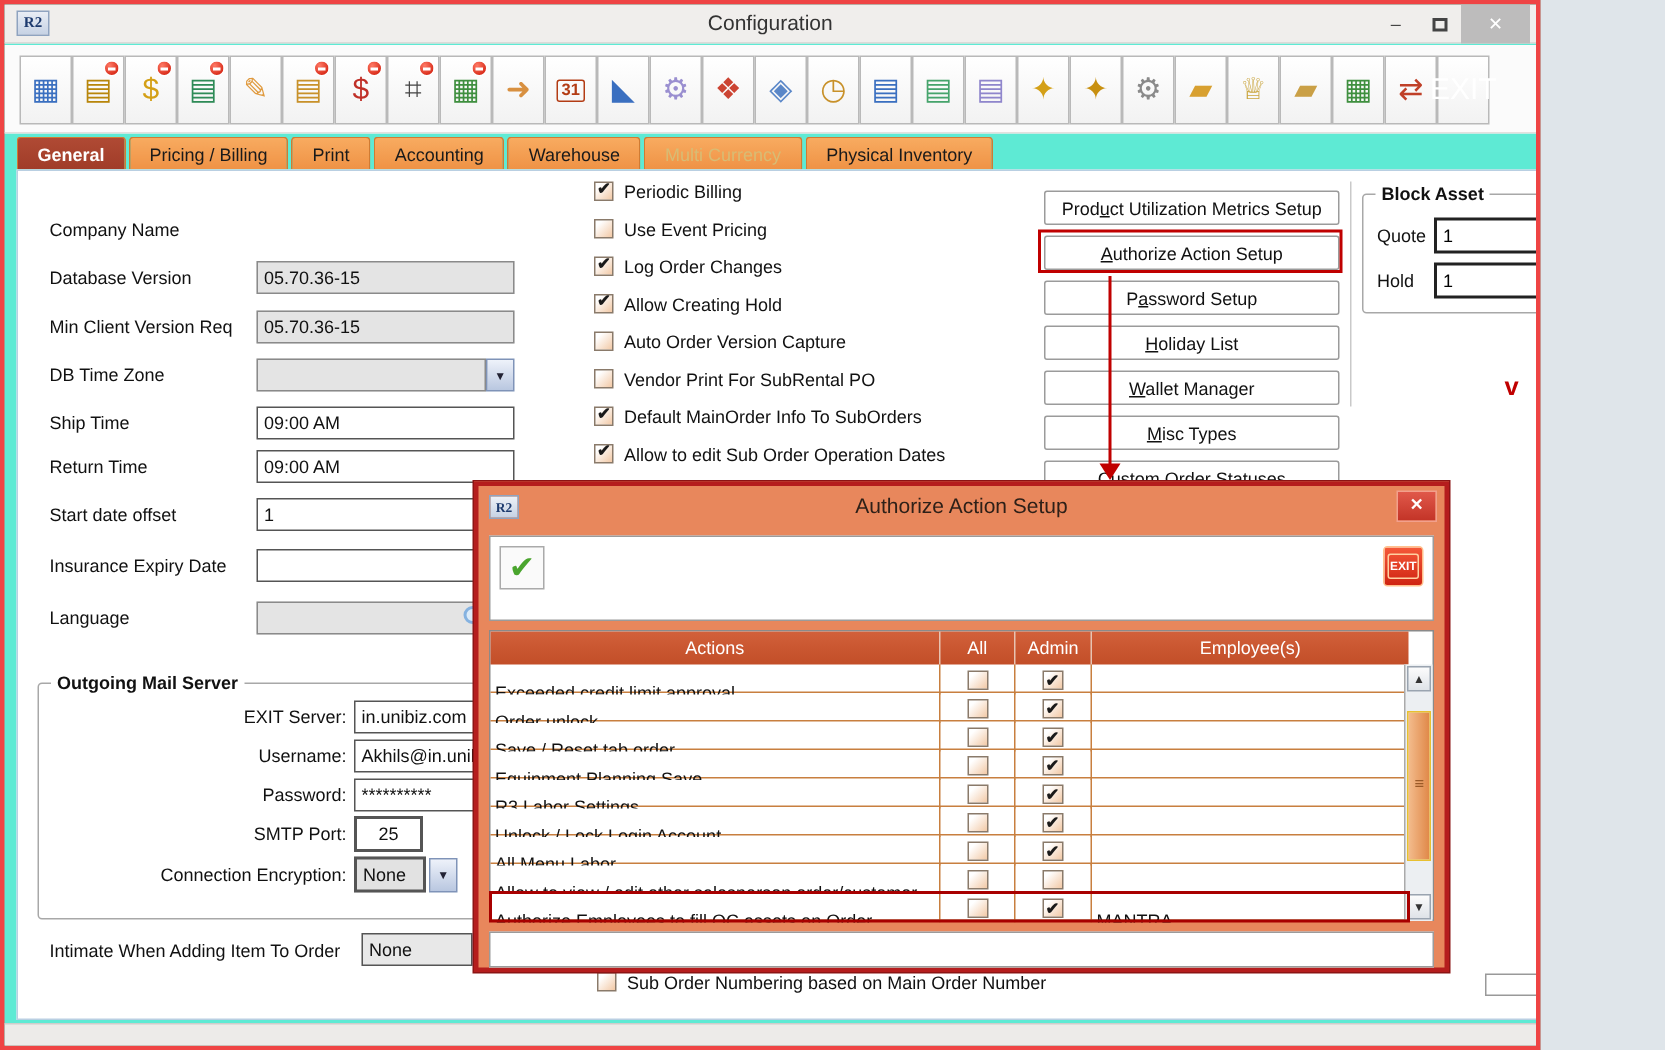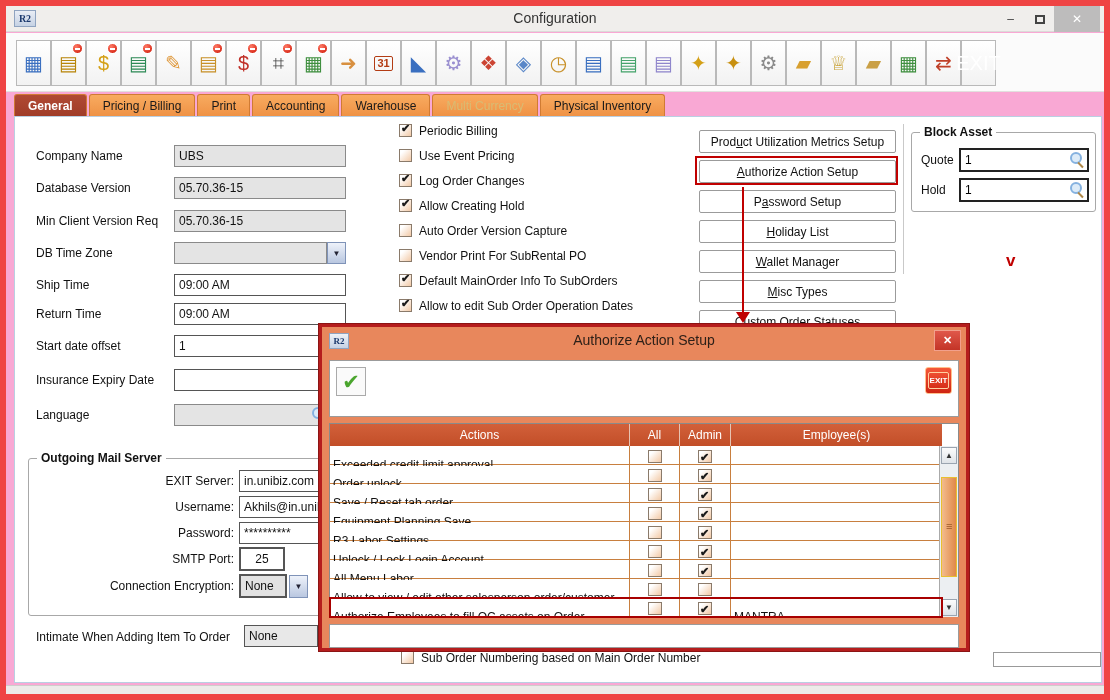--- a/index.html
+++ b/index.html
@@ -1,17 +1,17 @@
 <!DOCTYPE html>
 <html><head>
 <meta charset="utf-8">
 <style>
   html,body{margin:0;padding:0;background:#dfe5ea;font-family:"Liberation Sans",sans-serif;}
   *{box-sizing:border-box;}
-  .window{position:relative;width:1110px;height:700px;background:#f9a8d4;border:6px solid #ef4444;overflow:hidden;}
+  .window{position:relative;width:1027px;height:700px;background:#5eead4;border:3px solid #ef4444;overflow:hidden;}
   
   .titlebar{position:absolute;left:0;top:0;right:0;height:26px;background:#f0eeec;border-bottom:1px solid #dcdad8;}
   .app-logo{position:absolute;left:8px;top:4px;width:22px;height:17px;background:linear-gradient(#e9edf5,#c6d2e4);border:1px solid #8fa3c0;color:#1d3a6e;font-family:"Liberation Serif",serif;font-size:10px;font-weight:bold;text-align:center;line-height:15px;}
   .win-title{position:absolute;left:0;right:0;top:4px;text-align:center;font-size:14px;color:#333;}
   .win-controls{position:absolute;right:4px;top:0;height:26px;display:flex;align-items:stretch;}
   .win-btn{width:29px;display:flex;align-items:center;justify-content:center;font-size:12px;color:#444;cursor:pointer;}
   .win-btn.close{width:46px;background:#bdbcbc;color:#fff;font-size:12px;}
   .maxbox{width:10px;height:9px;border:2px solid #444;display:inline-block;}
   
   .toolbar{position:absolute;left:10px;top:34px;height:48px;display:flex;}
@@ -270,21 +270,20 @@
       </div>
 
       <div class="tab normal">
         <span>Physical Inventory</span>
       </div>
     </div>
 
   <div class="content-frame"></div>
 
   <span class="lbl" style="left:30px;top:139px;">Company Name</span>
-  <div class="field disabled" style="left:168px;top:139px;width:172px;">UBS</div>
 
   <span class="lbl" style="left:30px;top:171px;">Database Version</span>
   <div class="field disabled" style="left:168px;top:171px;width:172px;">05.70.36-15</div>
 
   <span class="lbl" style="left:30px;top:204px;">Min Client Version Req</span>
   <div class="field disabled" style="left:168px;top:204px;width:172px;">05.70.36-15</div>
 
   <span class="lbl" style="left:30px;top:236px;">DB Time Zone</span>
   <div class="field disabled" style="left:168px;top:236px;width:153px;"></div>
   <div class="drop-btn" style="left:321px;top:236px;">▼</div>

